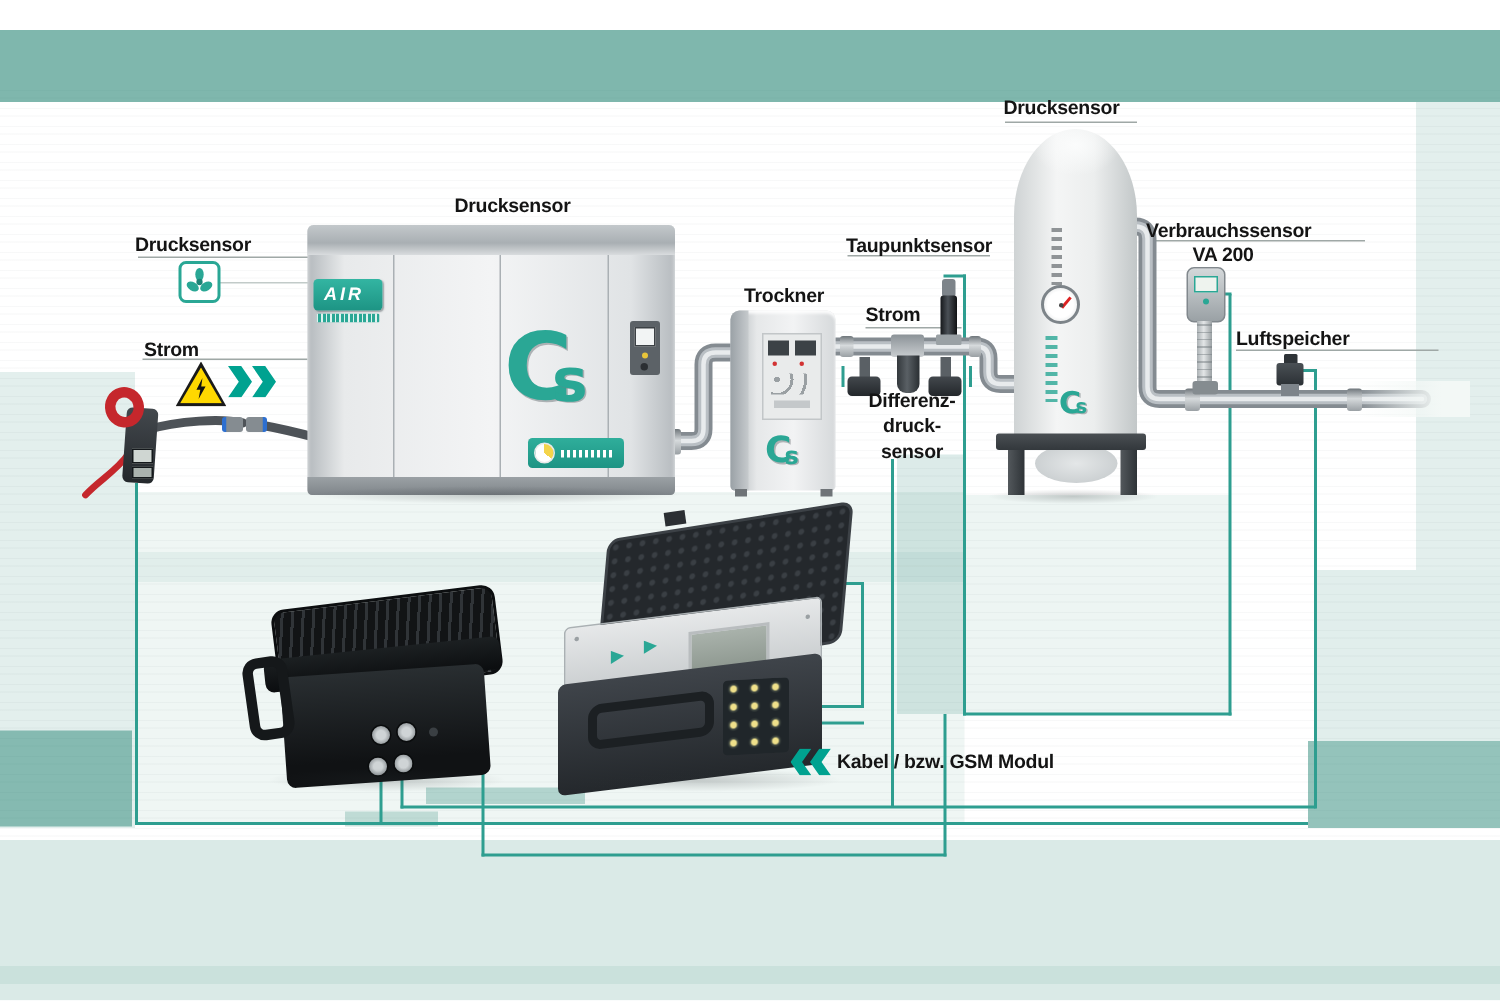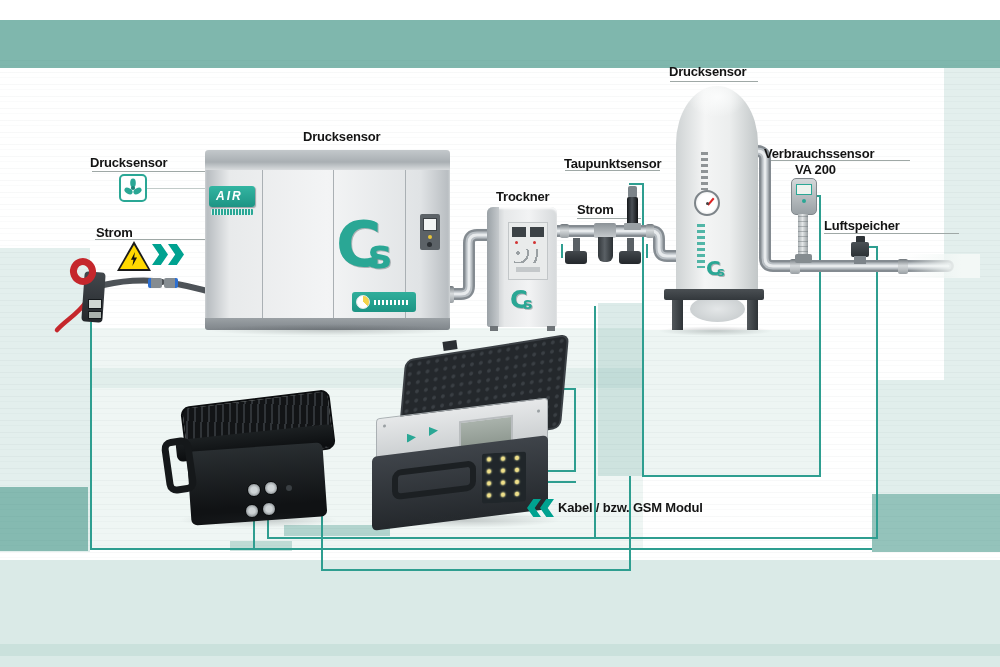--- a/index.html
+++ b/index.html
@@ -170,20 +170,25 @@
   <div style="position:absolute;left:490px;top:326px;width:8px;height:5px;background:#6f7478;"></div>
   <div style="position:absolute;left:547px;top:326px;width:8px;height:5px;background:#6f7478;"></div>
 
   <div class="lbl" style="left:577px;top:202px;">Strom</div>
   <div style="position:absolute;left:594px;top:223px;width:22px;height:15px;background:linear-gradient(180deg,#8b9297,#c9cdd0);border-radius:2px;"></div>
   <div style="position:absolute;left:598px;top:237px;width:15px;height:25px;background:linear-gradient(90deg,#33383c,#5a6065 45%,#2a2f33);border-radius:0 0 6px 6px;"></div>
   <div style="position:absolute;left:573px;top:238px;width:7px;height:14px;background:#5a6065;"></div>
   <div style="position:absolute;left:565px;top:251px;width:22px;height:13px;background:linear-gradient(180deg,#43484d,#23272b);border-radius:3px;"></div>
   <div style="position:absolute;left:627px;top:238px;width:7px;height:14px;background:#5a6065;"></div>
   <div style="position:absolute;left:619px;top:251px;width:22px;height:13px;background:linear-gradient(180deg,#43484d,#23272b);border-radius:3px;"></div>
+  <div class="lbl" style="left:558px;top:258px;width:100px;text-align:center;line-height:17px;">
+    <div>Differenz-</div>
+    <div>druck-</div>
+    <div>sensor</div>
+  </div>
 
   <div class="lbl" style="left:564px;top:156px;">Taupunktsensor</div>
   <div style="position:absolute;left:628px;top:186px;width:9px;height:12px;background:#7d848a;border-radius:2px;"></div>
   <div style="position:absolute;left:627px;top:197px;width:11px;height:29px;background:linear-gradient(90deg,#16191c,#4a5056 45%,#101214);border-radius:2px;"></div>
   <div style="position:absolute;left:624px;top:223px;width:17px;height:7px;background:#9aa1a5;border-radius:1px;"></div>
 
   <div class="lbl" style="left:669px;top:64px;">Drucksensor</div>
   <div style="position:absolute;left:676px;top:86px;width:82px;height:214px;
        border-radius:41px 41px 14px 14px / 58px 58px 10px 10px;
        background:radial-gradient(ellipse 60% 16% at 50% 5%,#fbfcfc,rgba(255,255,255,0) 60%),linear-gradient(90deg,#cfd3d4,#f4f5f5 35%,#eceeee 65%,#c2c7c8);"></div>

